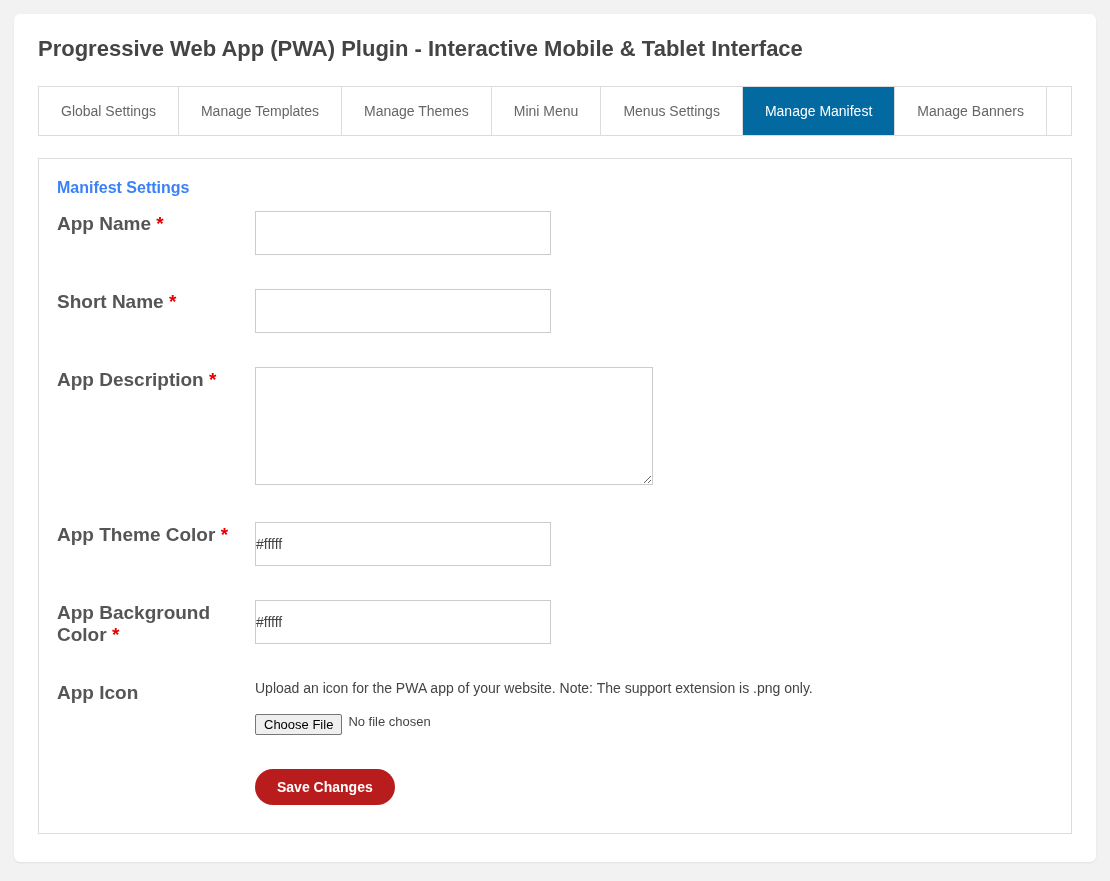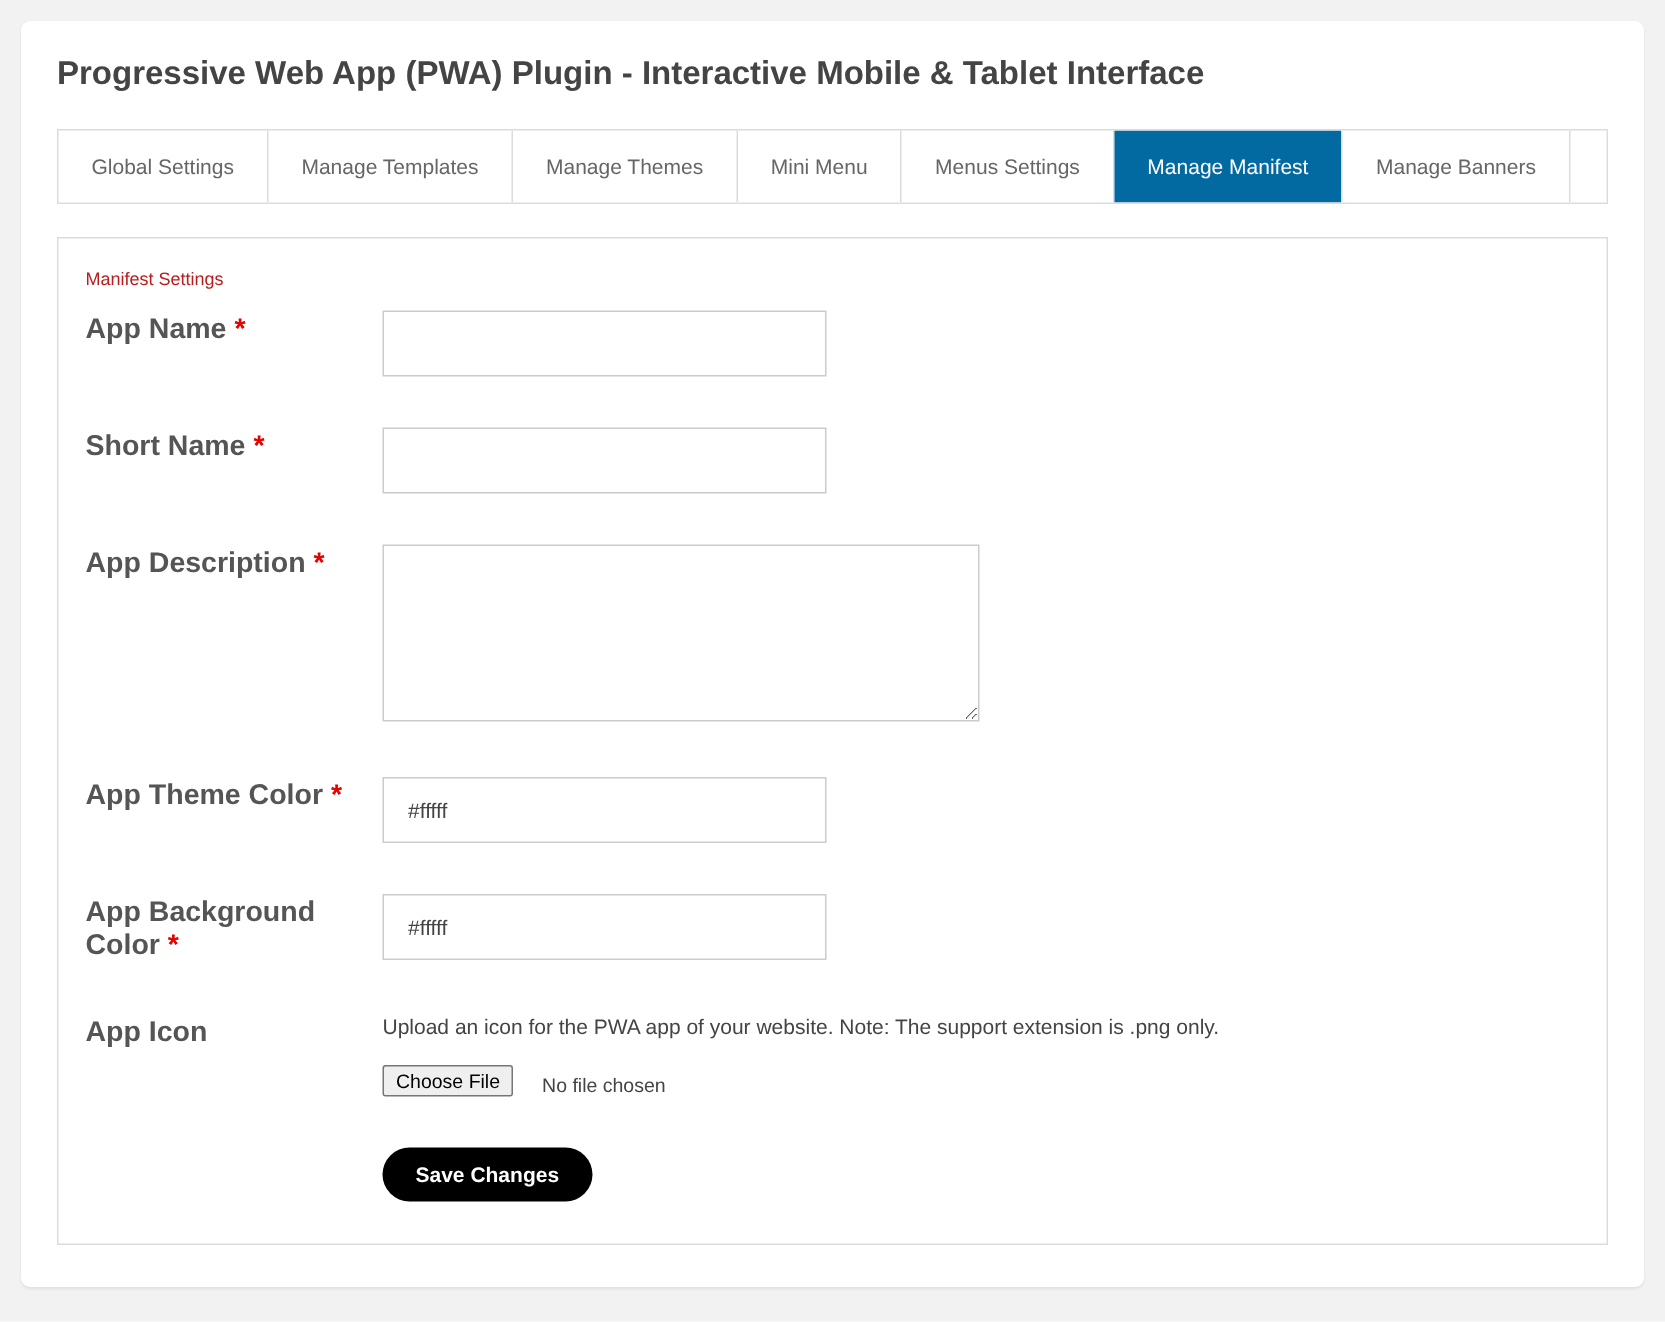--- a/index.html
+++ b/index.html
@@ -45,23 +45,23 @@
   ul.tabs li a.active {
     background: #0369a1;
     color: #fff;
   }
   .panel {
     border: 1px solid #dcdcdc;
     margin-top: 22px;
     padding: 20px 18px 28px 18px;
   }
   .panel h2 {
-    font-size: 12px;
-    font-weight: normal;
-    color: #b91c1c;
+    font-size: 16px;
+    font-weight: bold;
+    color: #3b82f6;
     margin-bottom: 14px;
   }
   .panel p.sub {
     font-size: 13px;
     color: #555;
     margin-bottom: 36px;
   }
   .form-row {
     display: flex;
     align-items: flex-start;
@@ -74,21 +74,21 @@
     font-weight: bold;
     color: #555;
     padding-top: 2px;
   }
   .req { color: #e60000; }
   .form-field { flex: 1; }
   input[type=text].textbox {
     width: 296px;
     height: 44px;
     border: 1px solid #ccc;
-    padding: 8px 16px;
+    padding: 8px 0;
     font-size: 14px;
     color: #444;
     font-family: inherit;
   }
   textarea.textbox {
     width: 398px;
     height: 118px;
     border: 1px solid #ccc;
     padding: 8px 12px;
     font-size: 14px;
@@ -96,37 +96,37 @@
     font-family: inherit;
     resize: both;
   }
   .hint {
     font-size: 14px;
     color: #444;
     margin-bottom: 18px;
   }
   .file-row {
     display: flex;
-    align-items: flex-end;
-    gap: 19px;
+    align-items: flex-start;
+    gap: 6px;
     font-family: Arial, sans-serif;
     font-size: 13px;
     color: #444;
   }
   button.choose-file {
     font-family: Arial, sans-serif;
     font-size: 13px;
     padding: 2px 8px;
     background: #efefef;
     border: 1px solid #767676;
     border-radius: 2px;
     cursor: pointer;
   }
   button.primary {
-    background: #000000;
+    background: #b91c1c;
     color: #fff;
     border: none;
     padding: 10px 22px;
     font-size: 14px;
     font-weight: bold;
     border-radius: 22px;
     cursor: pointer;
     font-family: inherit;
   }
 </style>

